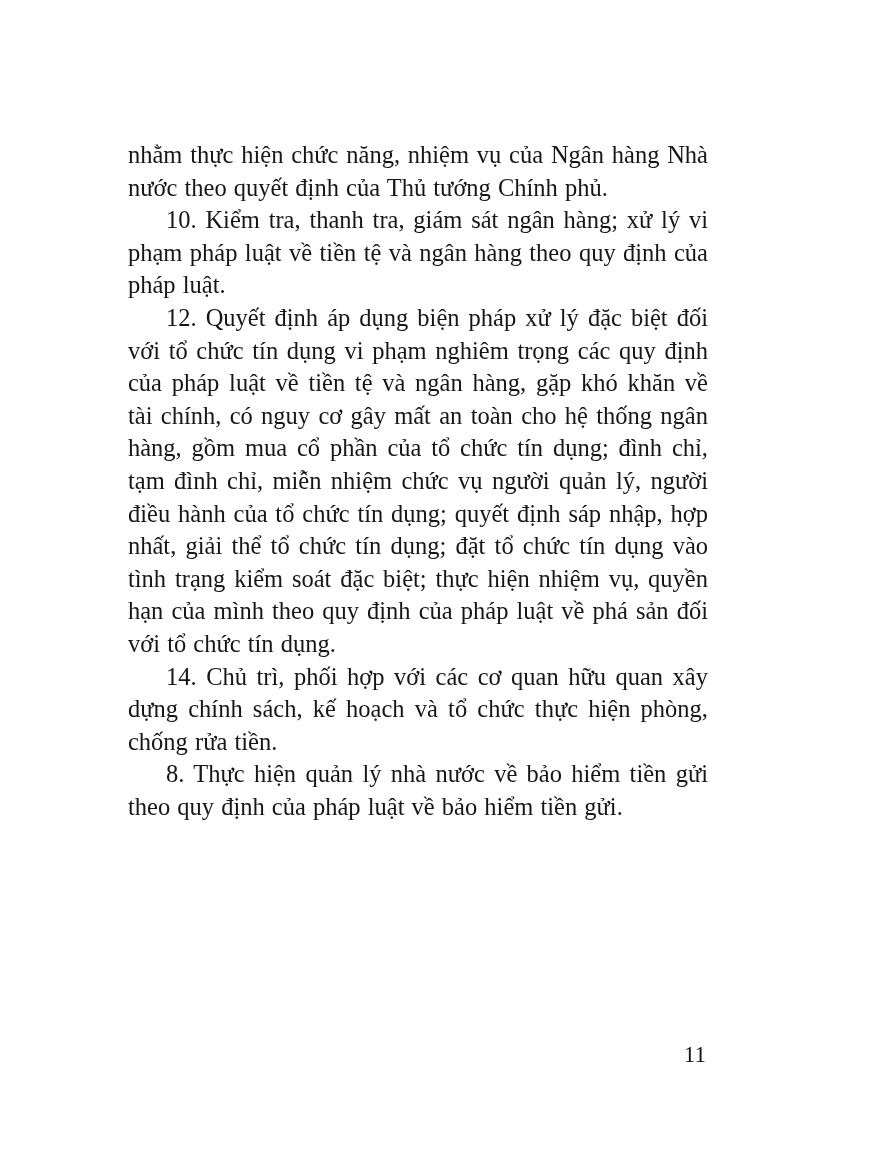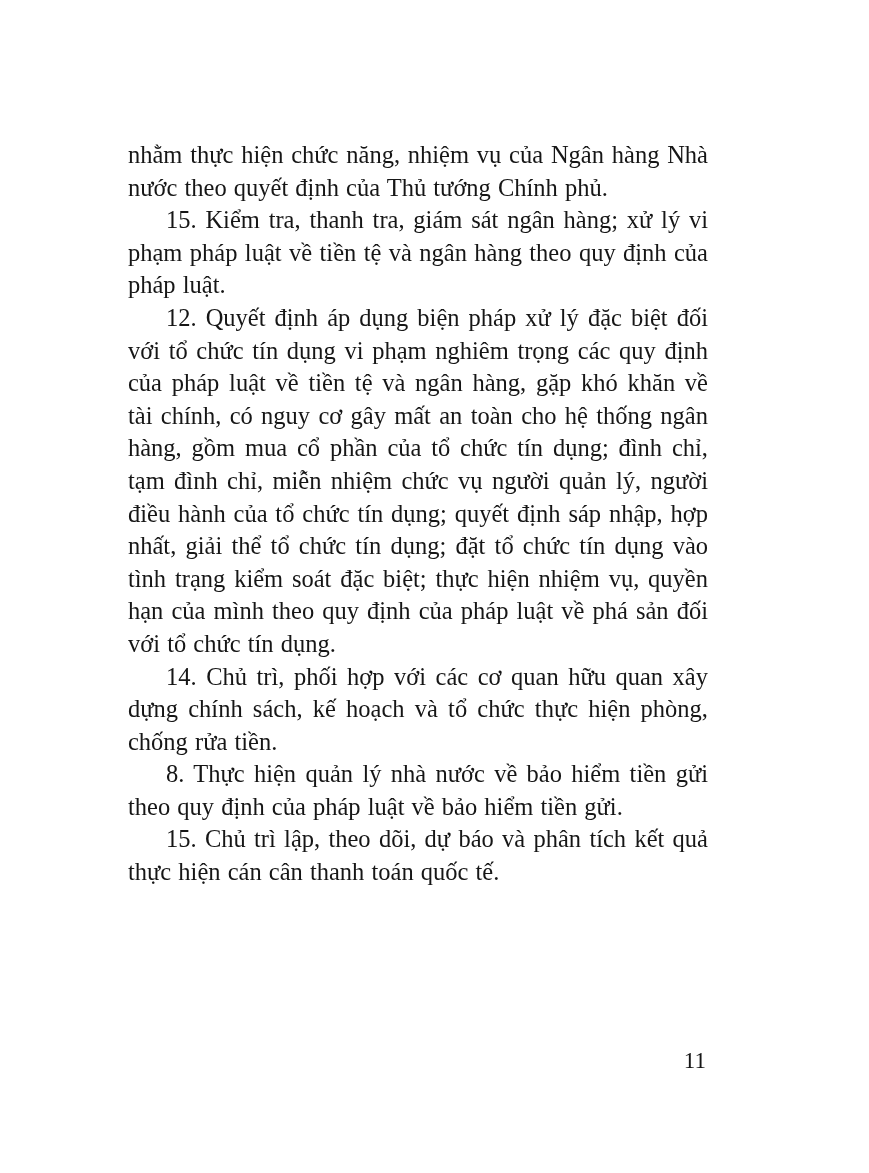--- a/index.html
+++ b/index.html
@@ -34,29 +34,27 @@
       text-indent: 38px;
     }
     .page-number {
       position: absolute;
       left: 128px;
       top: 1041px;
       width: 578px;
       text-align: right;
       font-size: 23px;
       line-height: 28px;
-      margin-top: 6px;
     }
   </style>
 </head>
 <body>
 
 <div class="page">
   <div class="text-block">
     <p>nhằm thực hiện chức năng, nhiệm vụ của Ngân hàng Nhà nước theo quyết định của Thủ tướng Chính phủ.</p>
-    <p class="indented">15. Kiểm tra, thanh tra, giám sát ngân hàng; xử lý vi phạm pháp luật về tiền tệ và ngân hàng theo quy định của pháp luật.</p>
+    <p class="indented">10. Kiểm tra, thanh tra, giám sát ngân hàng; xử lý vi phạm pháp luật về tiền tệ và ngân hàng theo quy định của pháp luật.</p>
     <p class="indented">12. Quyết định áp dụng biện pháp xử lý đặc biệt đối với tổ chức tín dụng vi phạm nghiêm trọng các quy định của pháp luật về tiền tệ và ngân hàng, gặp khó khăn về tài chính, có nguy cơ gây mất an toàn cho hệ thống ngân hàng, gồm mua cổ phần của tổ chức tín dụng; đình chỉ, tạm đình chỉ, miễn nhiệm chức vụ người quản lý, người điều hành của tổ chức tín dụng; quyết định sáp nhập, hợp nhất, giải thể tổ chức tín dụng; đặt tổ chức tín dụng vào tình trạng kiểm soát đặc biệt; thực hiện nhiệm vụ, quyền hạn của mình theo quy định của pháp luật về phá sản đối với tổ chức tín dụng.</p>
     <p class="indented">14. Chủ trì, phối hợp với các cơ quan hữu quan xây dựng chính sách, kế hoạch và tổ chức thực hiện phòng, chống rửa tiền.</p>
     <p class="indented">8. Thực hiện quản lý nhà nước về bảo hiểm tiền gửi theo quy định của pháp luật về bảo hiểm tiền gửi.</p>
-    <p class="indented">15. Chủ trì lập, theo dõi, dự báo và phân tích kết quả thực hiện cán cân thanh toán quốc tế.</p>
   </div>
   <div class="page-number">11</div>
 </div>
 
 </body></html>

